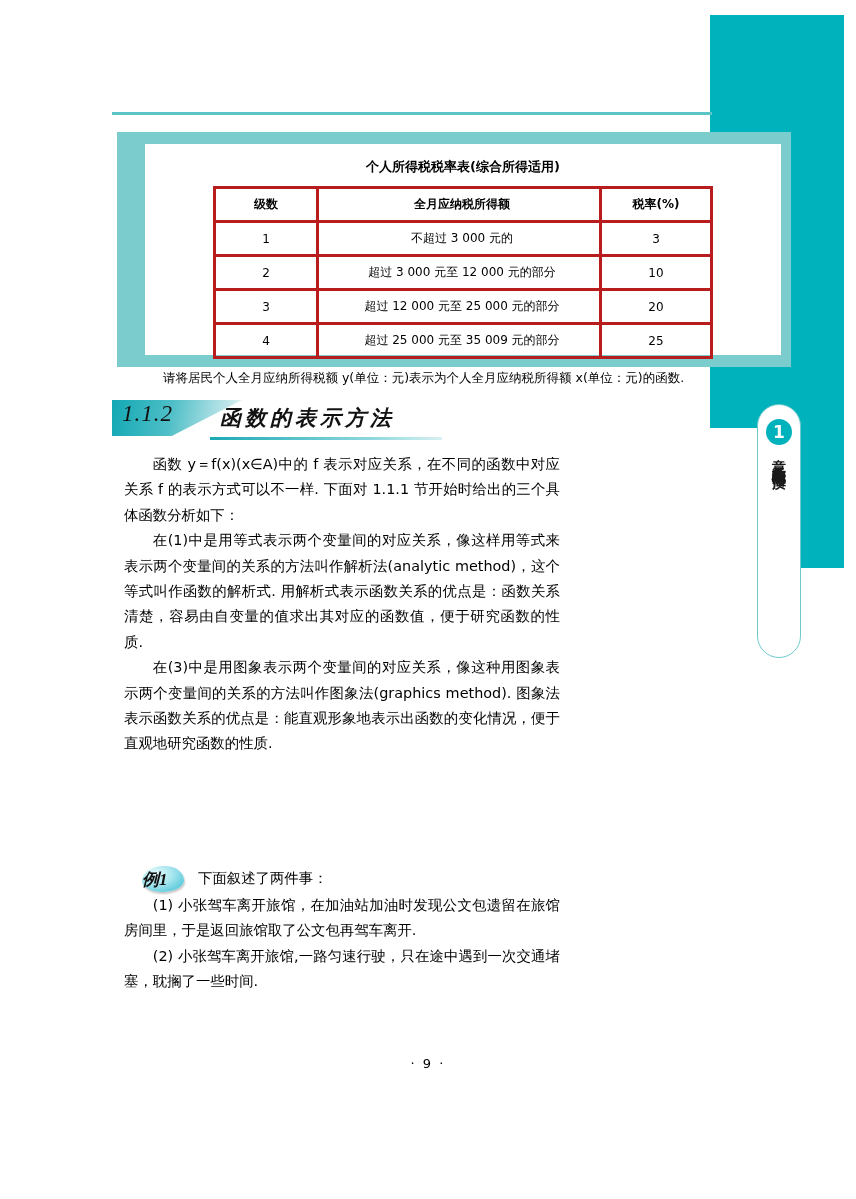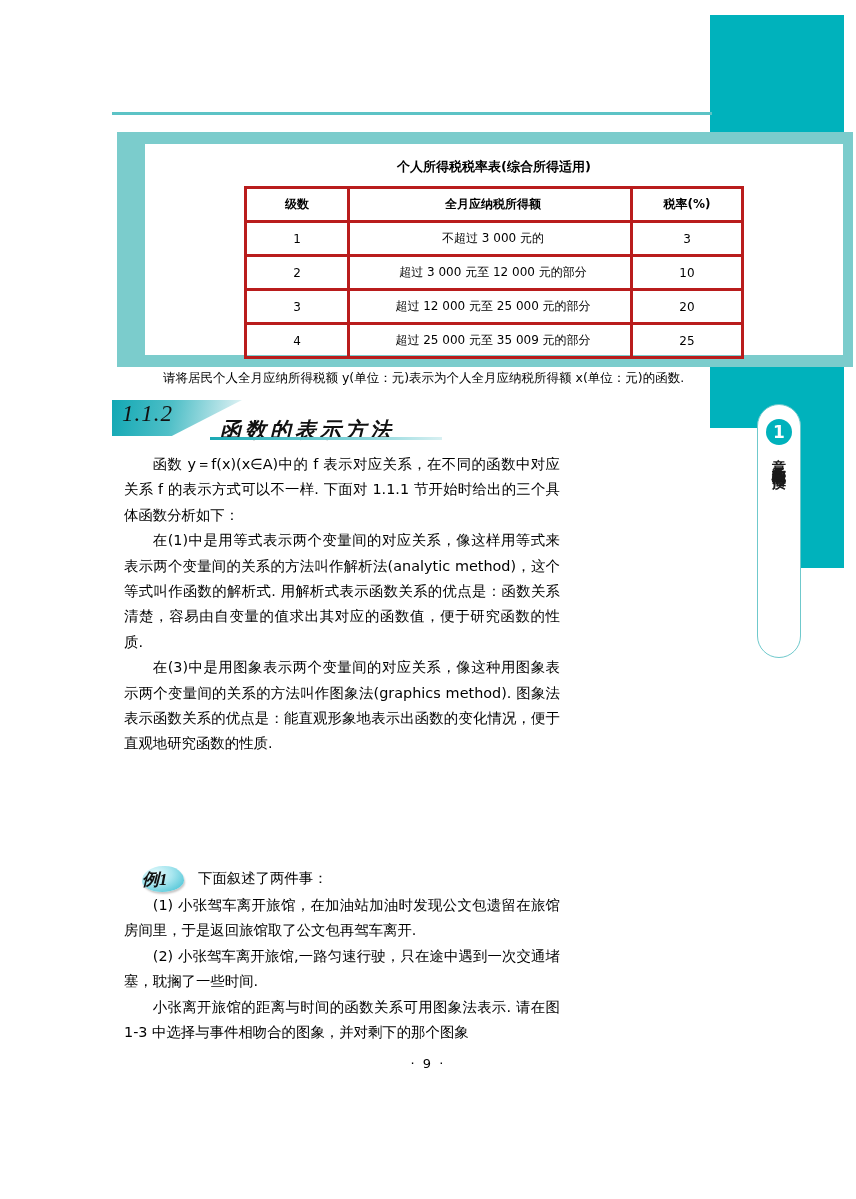--- a/index.html
+++ b/index.html
@@ -84,21 +84,21 @@
   }
   #chapter-tab-title {
     margin-top: 8px;
   }
 
   
   #tax-box {
     position: absolute;
     left: 117px;
     top: 132px;
-    width: 736px;
+    width: 674px;
     height: 235px;
     background: #7bcccc;
     box-sizing: border-box;
     padding: 12px 10px 12px 28px;
   }
   #tax-box-inner {
     background: #ffffff;
     width: 100%;
     height: 100%;
     box-sizing: border-box;
@@ -158,21 +158,21 @@
     position: absolute;
     left: 10px; top: 5px;
     font-family: "Liberation Serif", "DejaVu Serif", serif;
     font-style: italic;
     font-size: 23px;
     letter-spacing: 1px;
     color: #111;
   }
   #section-title {
     position: absolute;
-    left: 108px; top: 20px;
+    left: 108px; top: 8px;
     font-family: "DejaVu Sans", "Liberation Sans", sans-serif;
     font-size: 21px;
     font-weight: bold;
     font-style: italic;
     letter-spacing: 4px;
     color: #111;
   }
   #section-underline {
     position: absolute;
     left: 98px; top: 41px;
@@ -319,16 +319,15 @@
 
 <div id="example-block">
   <div id="example-head-line">
     <span id="example-badge">
       <span id="example-badge-text">例1</span>
     </span>
     <span id="example-head-text">下面叙述了两件事：</span>
   </div>
   <p>(1) 小张驾车离开旅馆，在加油站加油时发现公文包遗留在旅馆房间里，于是返回旅馆取了公文包再驾车离开.</p>
   <p>(2) 小张驾车离开旅馆,一路匀速行驶，只在途中遇到一次交通堵塞，耽搁了一些时间.</p>
-  <p>小张离开旅馆的距离与时间的函数关系可用图象法表示. 请在图 1-3 中选择与事件相吻合的图象，并对剩下的那个图象</p>
 </div>
 
 <div id="page-number">· 9 ·</div>
 
 </body></html>

